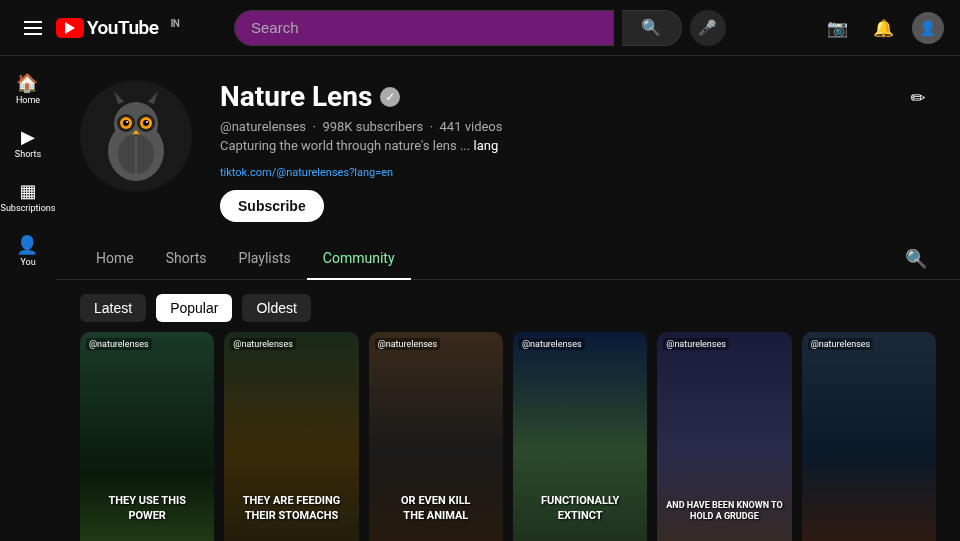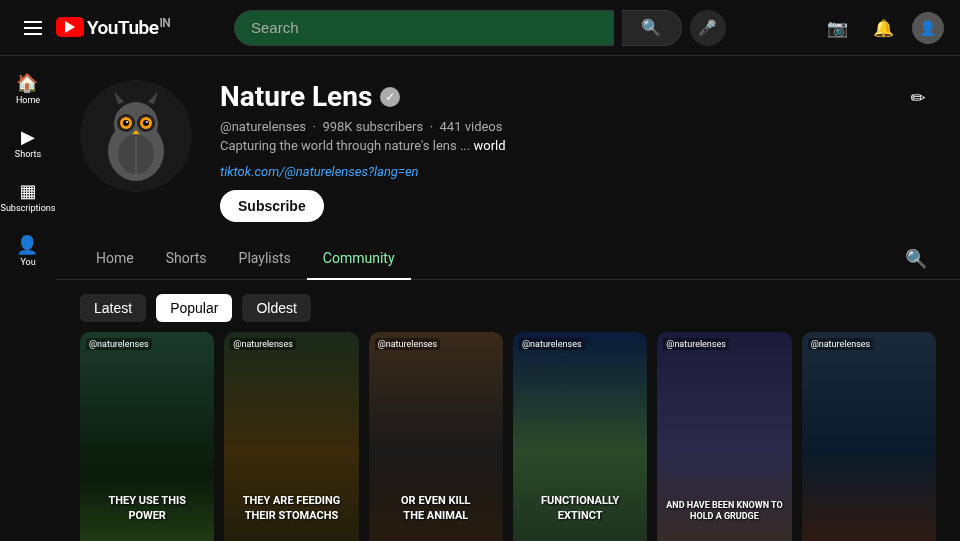--- a/index.html
+++ b/index.html
@@ -63,38 +63,38 @@
       border-bottom: 6px solid transparent;
     }
     .yt-logo-text {
       color: #fff;
       font-size: 19px;
       font-weight: 600;
       letter-spacing: -0.5px;
     }
     .yt-logo-country {
       color: #aaa;
-      font-size: 12px;
+      font-size: 10px;
       vertical-align: super;
-      margin-left: 1px;
+      margin-left: 12px;
     }
 
     .nav-center {
       flex: 1;
       display: flex;
       align-items: center;
       justify-content: center;
       gap: 8px;
     }
     .search-bar {
       display: flex;
       align-items: center;
       border: 1px solid #383838;
       border-radius: 40px 0 0 40px;
-      background: #14532d;
+      background: #701a75;
       height: 36px;
       width: 380px;
       overflow: hidden;
     }
     .search-bar input {
       flex: 1;
       background: transparent;
       border: none;
       outline: none;
       color: #fff;
@@ -249,25 +249,24 @@
       font-size: 13px;
       color: #aaa;
       margin-bottom: 4px;
     }
     .channel-desc {
       font-size: 13px;
       color: #aaa;
       margin-bottom: 8px;
     }
     .channel-link {
-      font-size: 13px;
+      font-size: 11px;
       color: #3ea6ff;
       text-decoration: none;
       cursor: pointer;
-      font-style: italic;
     }
     .subscribe-btn {
       display: flex;
       align-items: center;
       justify-content: center;
       margin-top: 10px;
       padding: 8px 18px;
       background: #fff;
       color: #0f0f0f;
       border-radius: 20px;
@@ -499,21 +498,21 @@
           </div>
           <div class="channel-handle">
             <span>@naturelenses</span>
             &nbsp;·&nbsp;
             <span>998K subscribers</span>
             &nbsp;·&nbsp;
             <span>441 videos</span>
           </div>
           <div class="channel-desc">
             <span>Capturing the world through nature's lens ...</span>
-            <span style="color:#fff; cursor:pointer;">world</span>
+            <span style="color:#fff; cursor:pointer;">lang</span>
           </div>
           <a class="channel-link">tiktok.com/@naturelenses?lang=en</a>
           <button class="subscribe-btn">Subscribe</button>
         </div>
         <button class="edit-btn">✏</button>
       </div>
     </div>
 
     <div class="channel-tabs">
       <div class="tab-item">Home</div>

